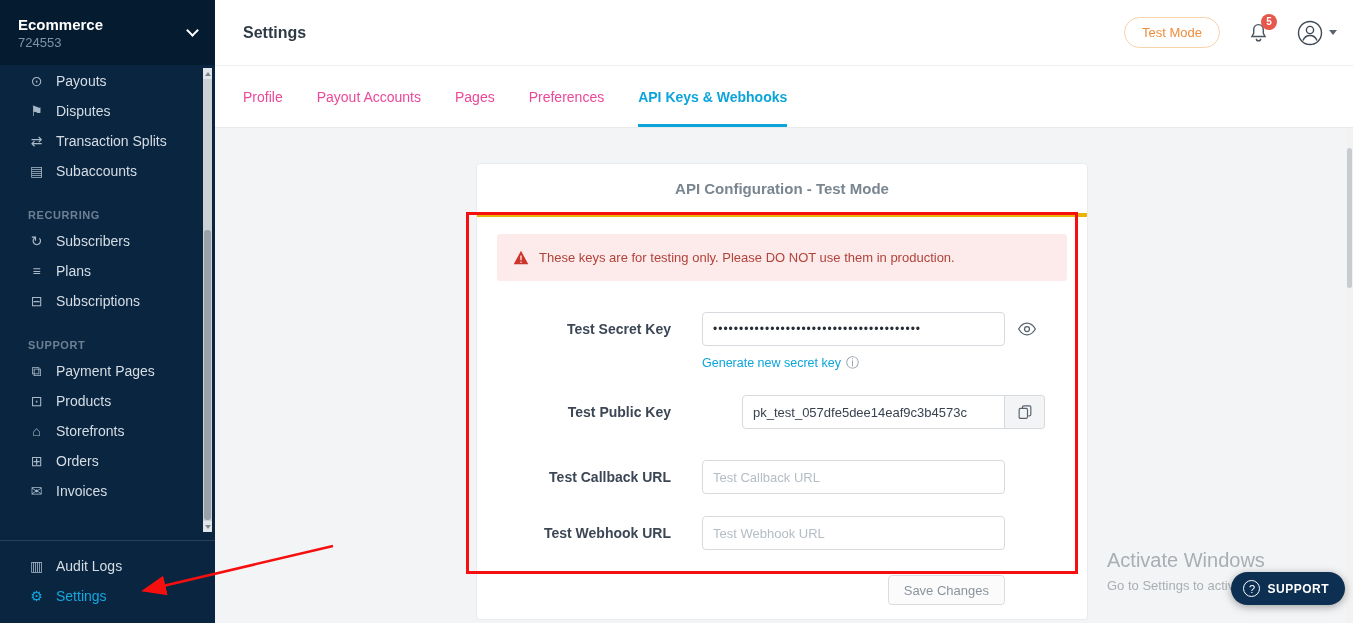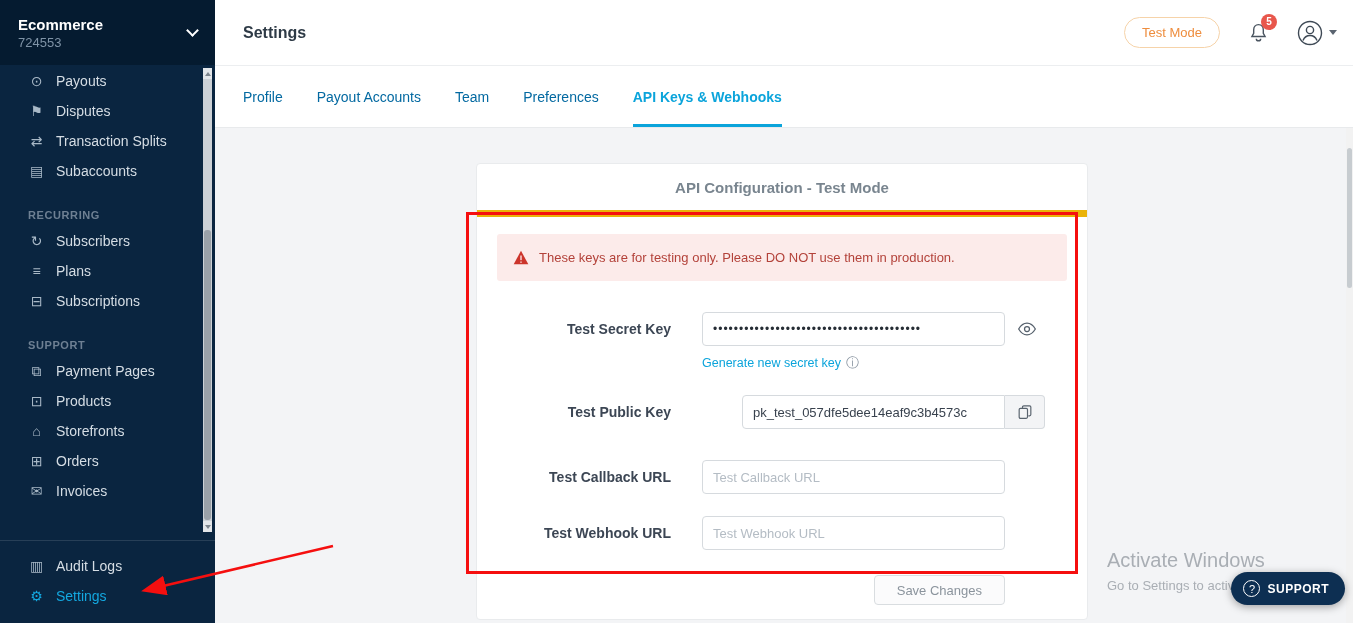--- a/index.html
+++ b/index.html
@@ -32,48 +32,48 @@
   .page-title { font-size:16px; font-weight:bold; color:#2e3a46; }
   .tright { margin-left:auto; display:flex; align-items:center; gap:28px; }
   .pill { border:1px solid #f6d3a9; color:#ee8d3e; font-size:13px; padding:7px 17px; border-radius:17px; background:#fff; cursor:pointer; }
   .bell-wrap { position:relative; cursor:pointer; line-height:0; }
   .badge { position:absolute; top:-7px; right:-8px; min-width:16px; height:16px; border-radius:8px; background:#e8574c; color:#fff; font-size:10px; font-weight:bold; display:flex; align-items:center; justify-content:center; padding:0 4px; }
   .user { display:flex; align-items:center; gap:6px; cursor:pointer; line-height:0; }
   .chev-sm { width:0; height:0; border-left:4px solid transparent; border-right:4px solid transparent; border-top:5px solid #5a6470; }
 
   
   .tabbar { position:absolute; left:215px; top:66px; width:1138px; height:62px; background:#fff; border-bottom:1px solid #e8eaec; display:flex; align-items:stretch; padding-left:28px; }
-  .tab { display:flex; align-items:center; margin-right:34px; font-size:14px; color:#0369a1; cursor:pointer; border-bottom:3px solid transparent; padding-top:3px; white-space:nowrap; }
+  .tab { display:flex; align-items:center; margin-right:34px; font-size:14px; color:#ec4899; cursor:pointer; border-bottom:3px solid transparent; padding-top:3px; white-space:nowrap; }
   .tab.active { color:#0ba4db; border-bottom-color:#0ba4db; font-weight:600; }
 
   
   .content { position:absolute; left:215px; top:128px; width:1138px; height:495px; background:#f3f4f6; }
   .card { position:absolute; left:261px; top:35px; width:612px; height:457px; background:#fff; border:1px solid #e9ebed; border-radius:4px; }
-  .card-h { height:53px; display:flex; align-items:center; justify-content:center; font-size:15px; font-weight:600; color:#79858f; border-bottom:7px solid #eab308; }
+  .card-h { height:53px; display:flex; align-items:center; justify-content:center; font-size:15px; font-weight:600; color:#79858f; border-bottom:4px solid #eab308; }
   .card-b { padding:17px 20px 0; }
   .alert { height:47px; background:#fcebea; border-radius:3px; display:flex; align-items:center; padding:13px 16px; gap:10px; margin-bottom:31px; }
   .alert-txt { font-size:13px; color:#b3423a; }
 
   .frow { display:flex; }
   .flabel { width:174px; text-align:right; font-size:14px; font-weight:bold; color:#3c4654; line-height:34px; flex:none; }
   .fcol { margin-left:31px; }
   input.txt { width:303px; height:34px; border:1px solid #d6dade; border-radius:4px; padding:0 10px; font-size:13px; color:#39424e; font-family:inherit; background:#fff; outline:none; }
   input.txt::placeholder { color:#b4bcc4; }
   input.secret { letter-spacing:1px; font-size:12px; color:#262d35; }
   .secret-line { display:flex; align-items:center; gap:12px; }
   .eye-btn { line-height:0; cursor:pointer; }
   .genrow { margin-top:8px; height:18px; display:flex; align-items:center; gap:5px; }
   .genlink { font-size:12.5px; color:#0ba4db; text-decoration:none; cursor:pointer; }
   .info-g { font-size:13px; color:#8a95a1; }
   .keygroup { display:flex; width:303px; }
   .keygroup input { flex:1; width:auto; border-radius:4px 0 0 4px; }
   .copybtn { width:40px; height:34px; border:1px solid #d6dade; border-left:none; border-radius:0 4px 4px 0; background:#f3f4f6; display:flex; align-items:center; justify-content:center; cursor:pointer; }
   .mt23 { margin-top:23px;gap:40px; } .mt31 { margin-top:31px; } .mt22 { margin-top:22px; }
   .saverow { margin-top:25px; width:508px; display:flex; justify-content:flex-end; }
-  .savebtn { height:30px; padding:0 22px; background:#fbfbfc; border:1px solid #d9dde0; border-radius:4px; font-size:13px; color:#8b949d; cursor:pointer; font-family:inherit; }
+  .savebtn { height:30px; padding:0 15px; background:#fbfbfc; border:1px solid #d9dde0; border-radius:4px; font-size:13px; color:#8b949d; cursor:pointer; font-family:inherit; }
 
   
   .annot-rect { position:absolute; left:466px; top:212px; width:612px; height:362px; border:3px solid #f50f0f; z-index:55; pointer-events:none; }
   .annot-arrow { position:absolute; left:0; top:0; z-index:60; pointer-events:none; }
 
   
   .wm { position:absolute; left:1107px; top:549px; z-index:5; color:#a9aeb4; }
   .wm1 { font-size:20px; }
   .wm2 { font-size:13px; margin-top:6px; }
   .support { position:absolute; right:8px; top:572px; height:33px; padding:0 16px 0 12px; background:#0d2f52; border-radius:17px; display:flex; align-items:center; gap:7px; z-index:30; box-shadow:0 2px 8px rgba(0,0,0,.35); cursor:pointer; }
@@ -190,21 +190,21 @@
         <path d="M6 20.5 C7.5 16.8 10 15.5 13 15.5 C16 15.5 18.5 16.8 20 20.5" fill="none" stroke="#3e4955" stroke-width="1.4"></path>
       </svg>
       <span class="chev-sm"></span>
     </div>
   </div>
 </div>
 
 <div class="tabbar">
   <div class="tab">Profile</div>
   <div class="tab">Payout Accounts</div>
-  <div class="tab">Team</div>
+  <div class="tab">Pages</div>
   <div class="tab">Preferences</div>
   <div class="tab active">API Keys &amp; Webhooks</div>
 </div>
 
 <div class="content">
   <div class="card">
     <div class="card-h">API Configuration - Test Mode</div>
     <div class="card-b">
       <div class="alert">
         <svg width="16" height="15" viewBox="0 0 24 22">

